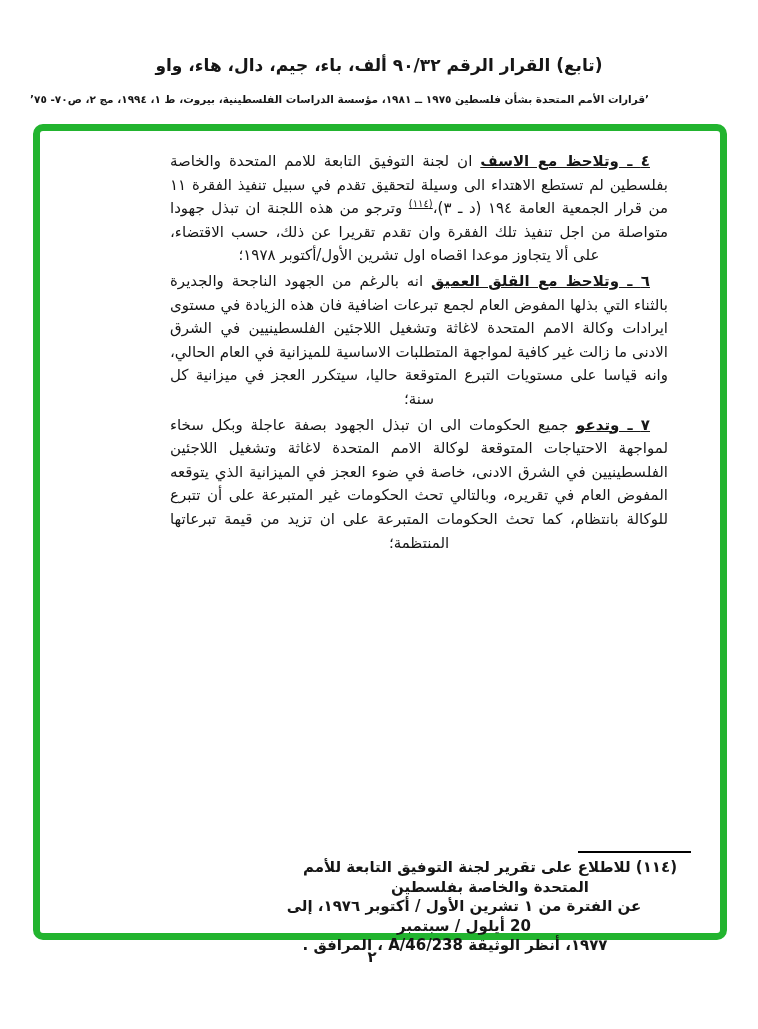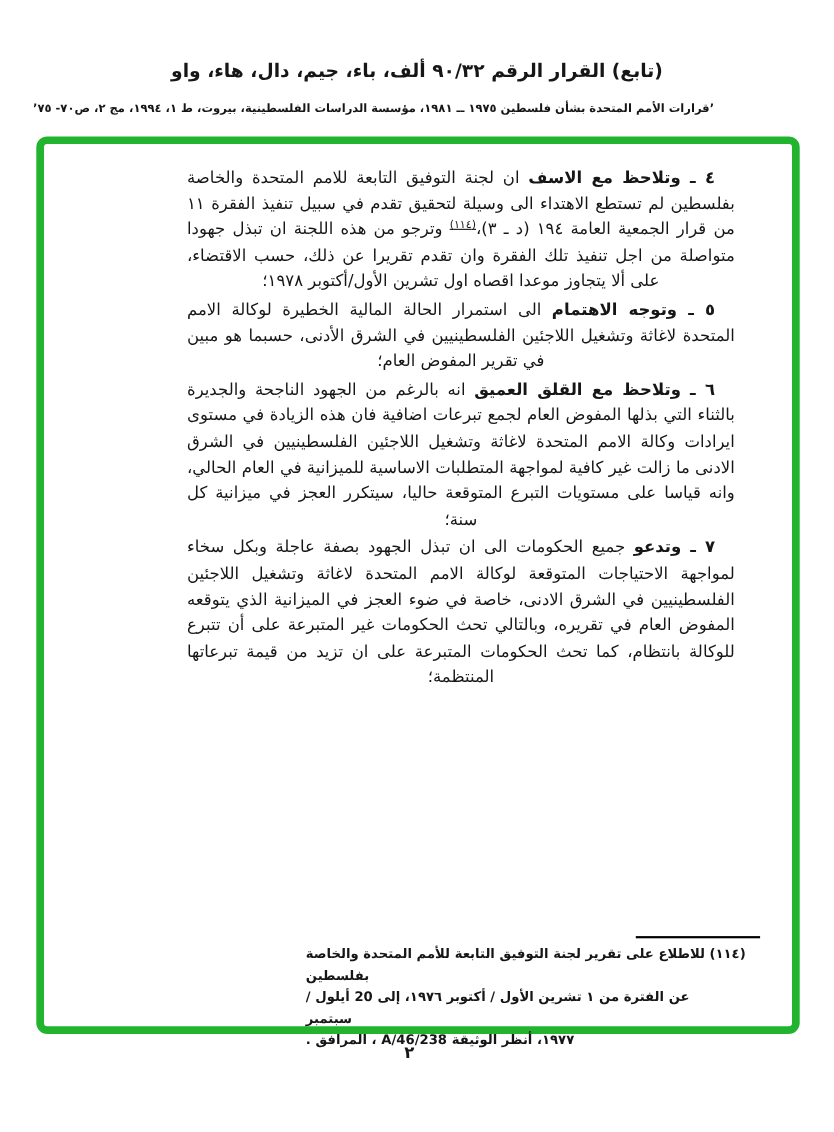--- a/index.html
+++ b/index.html
@@ -37,31 +37,31 @@
   
   .doc-body{
     position:absolute;top:150px;left:170px;width:498px;
     direction:rtl;
     text-align:justify;
     text-align-last:center;
     font-size:15px;line-height:23.6px;
   }
   .doc-body p{margin:0 0 2px 0;}
   .doc-body p.numbered{text-indent:18px;}
-  .doc-body b{font-weight:bold;}
+  .doc-body b{font-weight:bold;text-decoration:underline;}
   .doc-body sup{font-size:10px;line-height:0;text-decoration:underline;}
   
   .fn-rule{
     position:absolute;top:851px;left:578px;
     width:113px;height:2px;background:#000;
   }
   .footnote{
     position:absolute;top:858px;right:56px;width:424px;
-    direction:rtl;text-align:left;
-    font-size:12px;font-weight:bold;line-height:19.5px;
+    direction:rtl;text-align:center;
+    font-size:15px;font-weight:bold;line-height:19.5px;
   }
   .footnote .fn-line2{padding-right:52px;}
   .footnote .fn-line3{padding-right:70px;}
   
   .pagenum{
     position:absolute;top:948px;left:0;right:14px;
     text-align:center;
     font-size:15px;font-weight:bold;
   }
 </style>
@@ -74,21 +74,20 @@
 
   <div class="hdr-citation">’قرارات الأمم المتحدة بشأن فلسطين ١٩٧٥ ــ ١٩٨١، مؤسسة الدراسات الفلسطينية، بيروت، ط ١، ١٩٩٤، مج ٢، ص٧٠- ٧٥’</div>
 
   <div class="frame"></div>
 
   <div class="doc-body">
 
 
     <p class="numbered"><b>٤ ـ وتلاحظ مع الاسف</b><span> ان لجنة التوفيق التابعة للامم المتحدة والخاصة بفلسطين لم تستطع الاهتداء الى وسيلة لتحقيق تقدم في سبيل تنفيذ الفقرة ١١ من قرار الجمعية العامة ١٩٤ (د ـ ٣)،</span><sup>(١١٤)</sup><span> وترجو من هذه اللجنة ان تبذل جهودا متواصلة من اجل تنفيذ تلك الفقرة وان تقدم تقريرا عن ذلك، حسب الاقتضاء، على ألا يتجاوز موعدا اقصاه اول تشرين الأول/أكتوبر ١٩٧٨؛</span></p>
 
-    <p class="numbered"><b>٥ ـ وتوجه الاهتمام</b><span> الى استمرار الحالة المالية الخطيرة لوكالة الامم المتحدة لاغاثة وتشغيل اللاجئين الفلسطينيين في الشرق الأدنى، حسبما هو مبين في تقرير المفوض العام؛</span></p>
 
     <p class="numbered"><b>٦ ـ وتلاحظ مع القلق العميق</b><span> انه بالرغم من الجهود الناجحة والجديرة بالثناء التي بذلها المفوض العام لجمع تبرعات اضافية فان هذه الزيادة في مستوى ايرادات وكالة الامم المتحدة لاغاثة وتشغيل اللاجئين الفلسطينيين في الشرق الادنى ما زالت غير كافية لمواجهة المتطلبات الاساسية للميزانية في العام الحالي، وانه قياسا على مستويات التبرع المتوقعة حاليا، سيتكرر العجز في ميزانية كل سنة؛</span></p>
 
     <p class="numbered"><b>٧ ـ وتدعو</b><span> جميع الحكومات الى ان تبذل الجهود بصفة عاجلة وبكل سخاء لمواجهة الاحتياجات المتوقعة لوكالة الامم المتحدة لاغاثة وتشغيل اللاجئين الفلسطينيين في الشرق الادنى، خاصة في ضوء العجز في الميزانية الذي يتوقعه المفوض العام في تقريره، وبالتالي تحث الحكومات غير المتبرعة على أن تتبرع للوكالة بانتظام، كما تحث الحكومات المتبرعة على ان تزيد من قيمة تبرعاتها المنتظمة؛</span></p>
 
 
   </div>
 
   <div class="fn-rule"></div>
 

